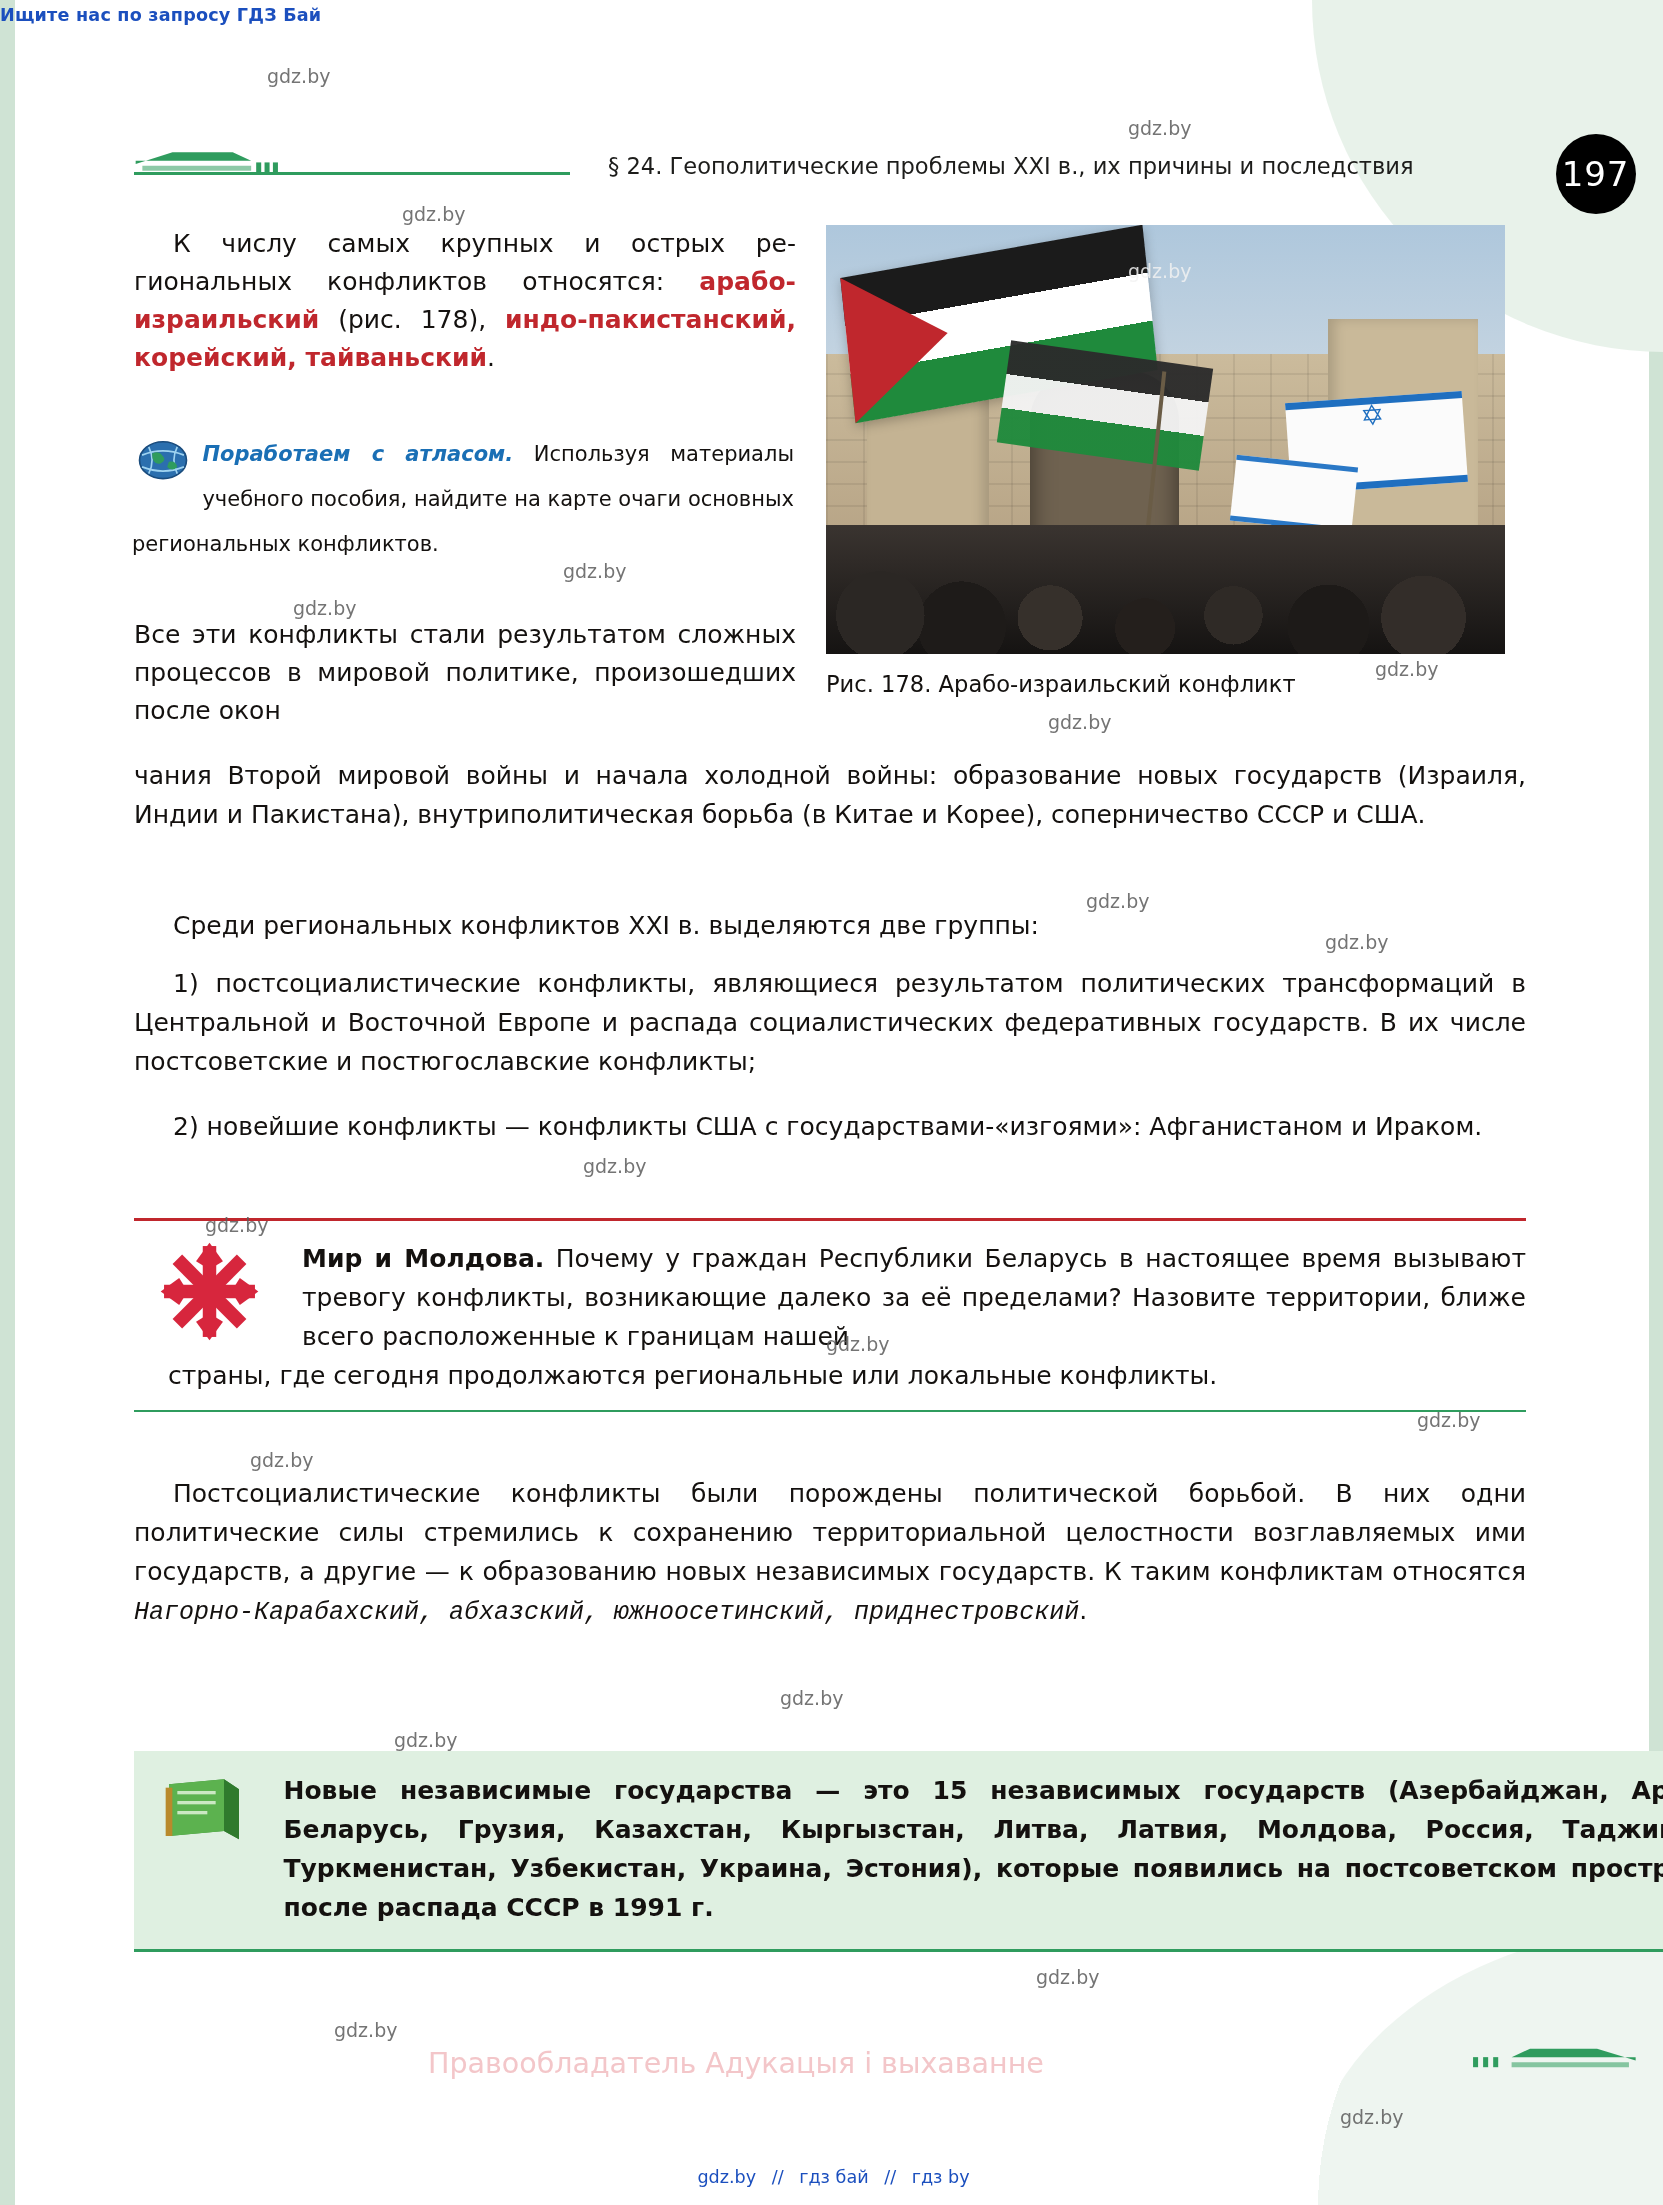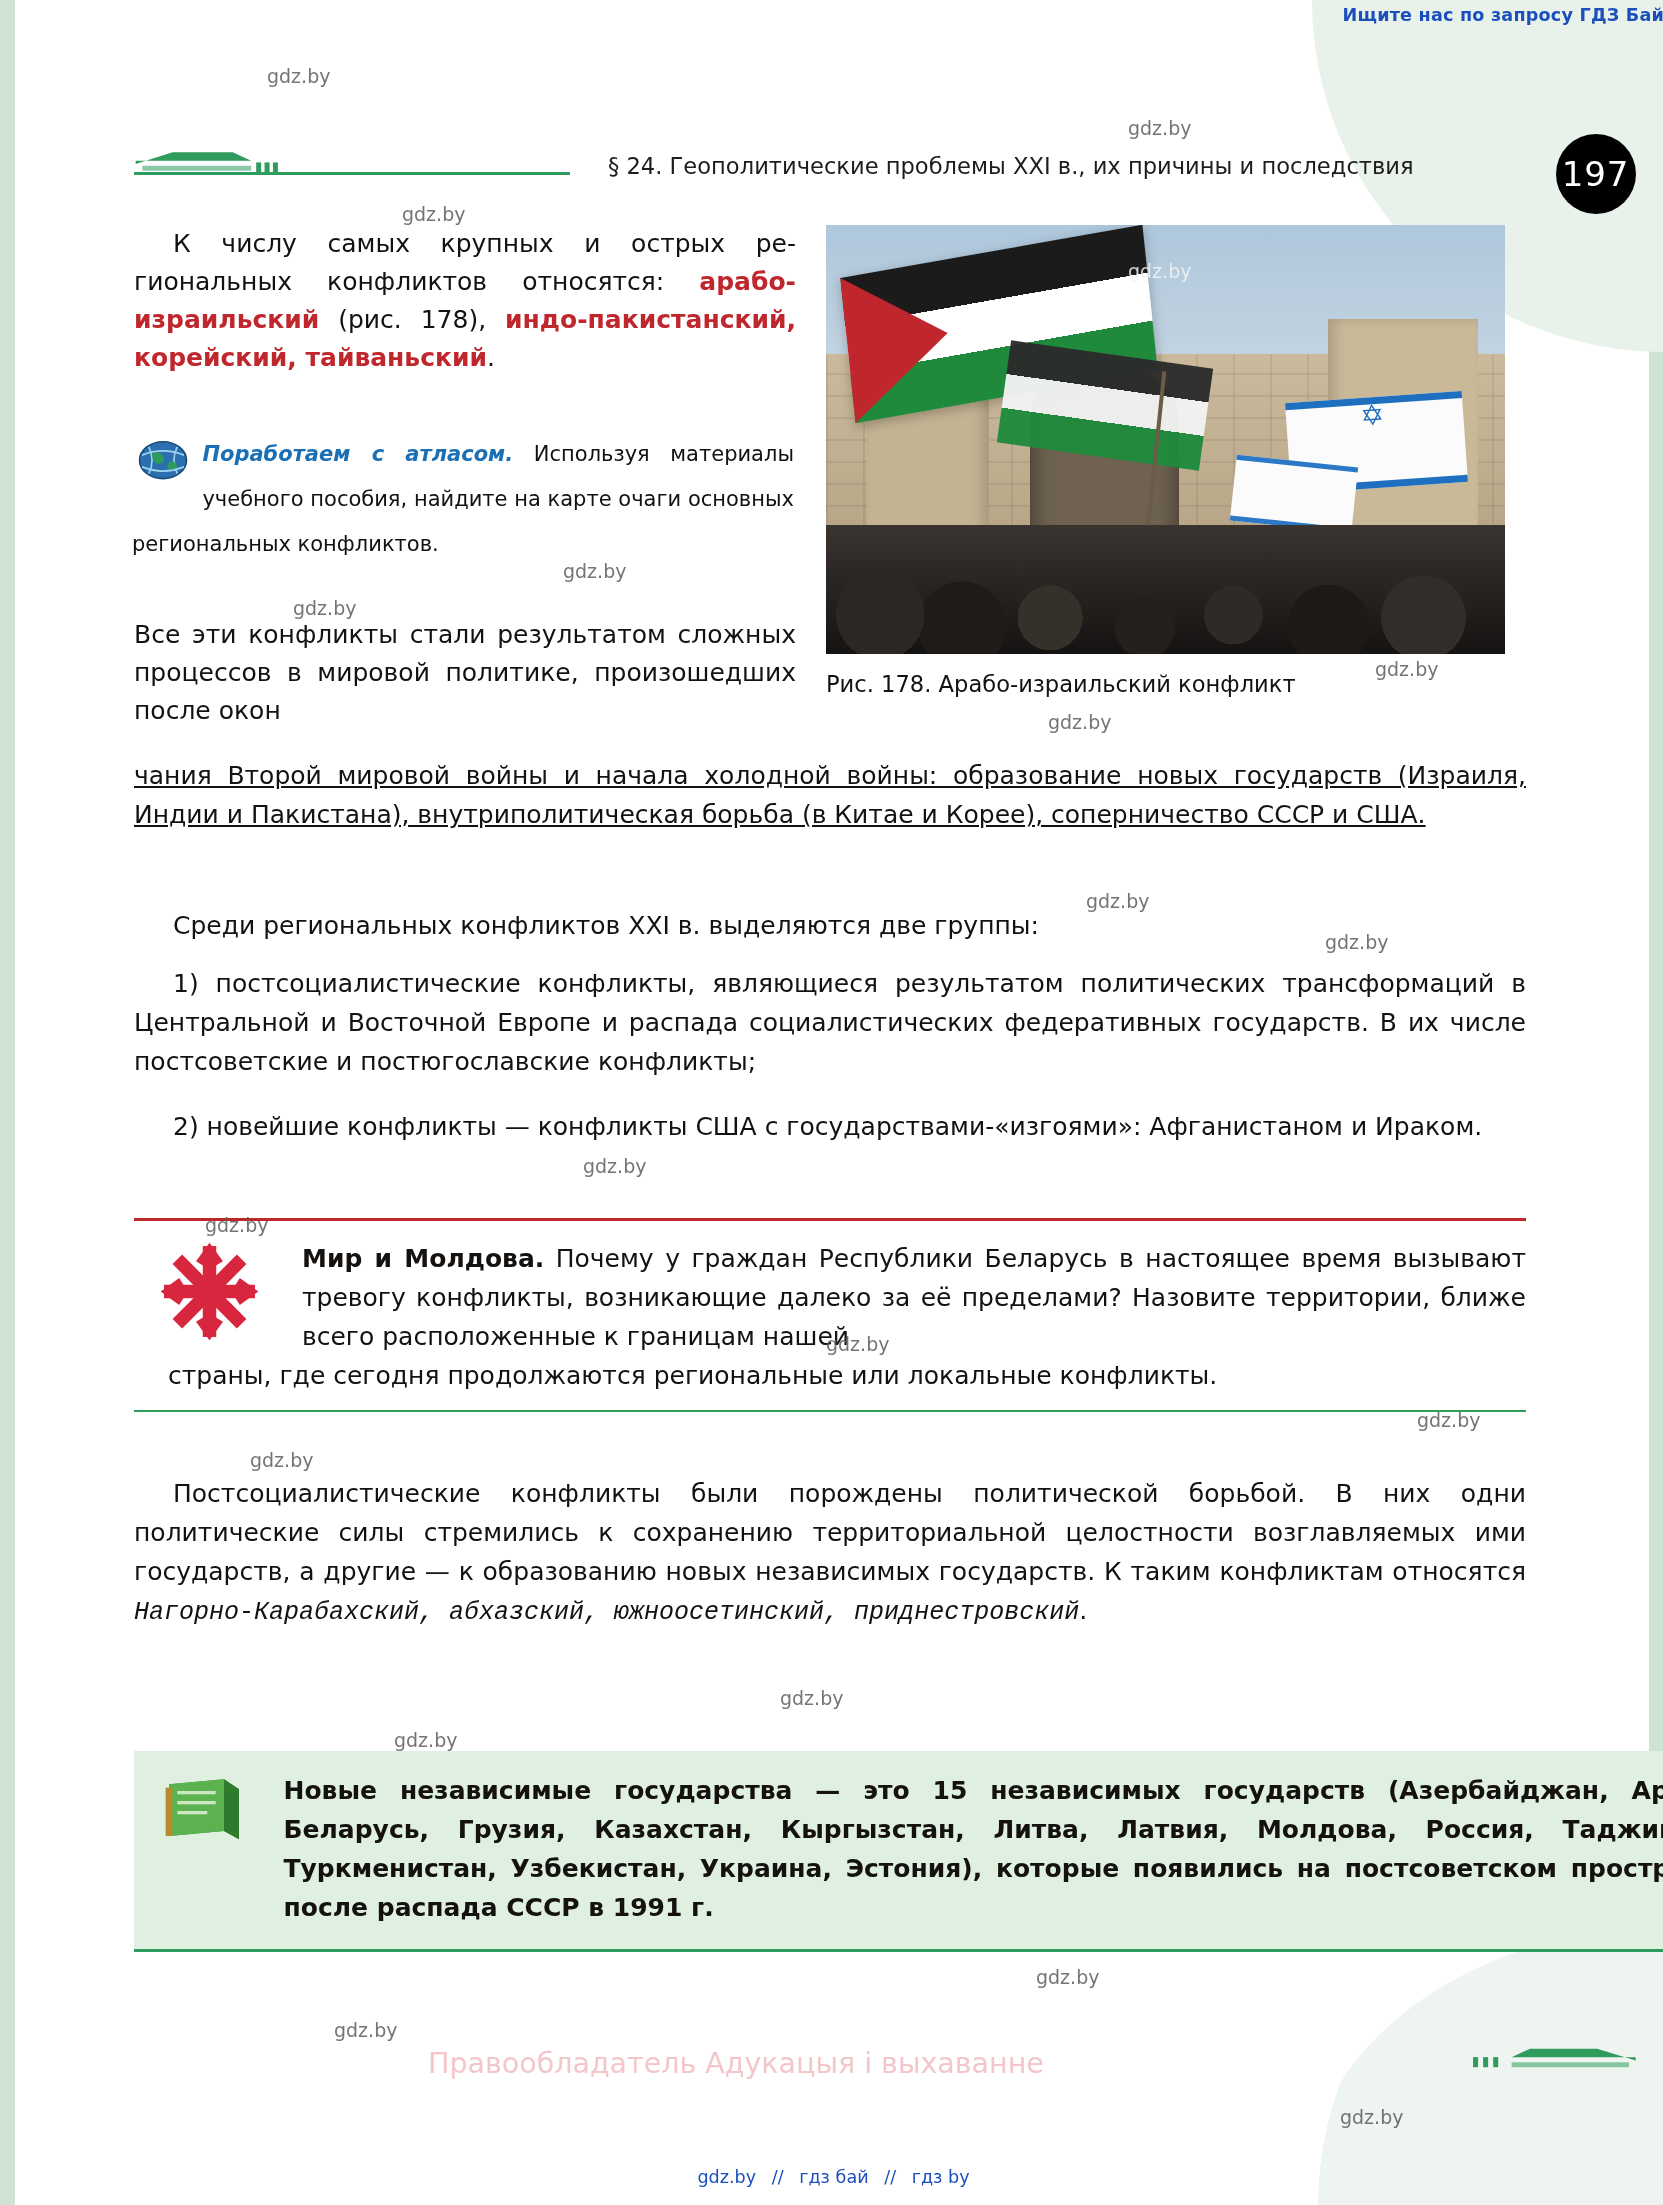--- a/index.html
+++ b/index.html
@@ -42,21 +42,21 @@
     width: 361px; height: 277px;
     border-radius: 100% 0 0 0;
     background: radial-gradient(circle at 100% 100%, #eef5f0 0 76%, #ffffff 76% 100%);
     pointer-events: none;
   }
 
   
   .top-banner {
     position: absolute;
     top: 5px; left: 0; right: 0;
-    text-align: right;
+    text-align: left;
     font-size: 17.6px;
     font-weight: bold;
     color: #1b4fbe;
     letter-spacing: 0.2px;
   }
   .bottom-banner {
     position: absolute;
     bottom: 18.4px; left: 0; right: 16px;
     text-align: center;
     font-size: 17.6px;
@@ -388,21 +388,21 @@
       <path d="M44 32 q8 -2 10 6 q-6 6 -12 0Z" fill="#2f9c5e"></path>
     </svg>
   </div>
   <span class="atlas-title">Поработаем с атласом.</span><span> Исполь­зуя материалы учебного пособия, найдите на карте очаги основных регио­нальных конфликтов.</span>
 </div>
 
 <div class="para-after-atlas">
   <span>Все эти конфликты стали резуль­татом сложных процессов в мировой политике, произошедших после окон­</span>
 </div>
 
-<div class="full-width-text" style="top:756px;text-decoration:underline;">
+<div class="full-width-text" style="top:756px;">
   <p>чания Второй мировой войны и начала холодной войны: образование новых государств (Израиля, Индии и Пакистана), внутриполитическая борьба (в Китае и Корее), соперничество СССР и США.</p>
 </div>
 
 <div class="full-width-text" style="top:906px;">
   <p class="ind">Среди региональных конфликтов XXI в. выделяются две группы:</p>
 </div>
 
 <div class="full-width-text" style="top:964px;">
   <p class="ind">1) постсоциалистические конфликты, являющиеся результатом политических трансформаций в Центральной и Восточной Европе и распада социалистических федеративных государств. В их числе постсоветские и постюгославские конфликты;</p>
 </div>

